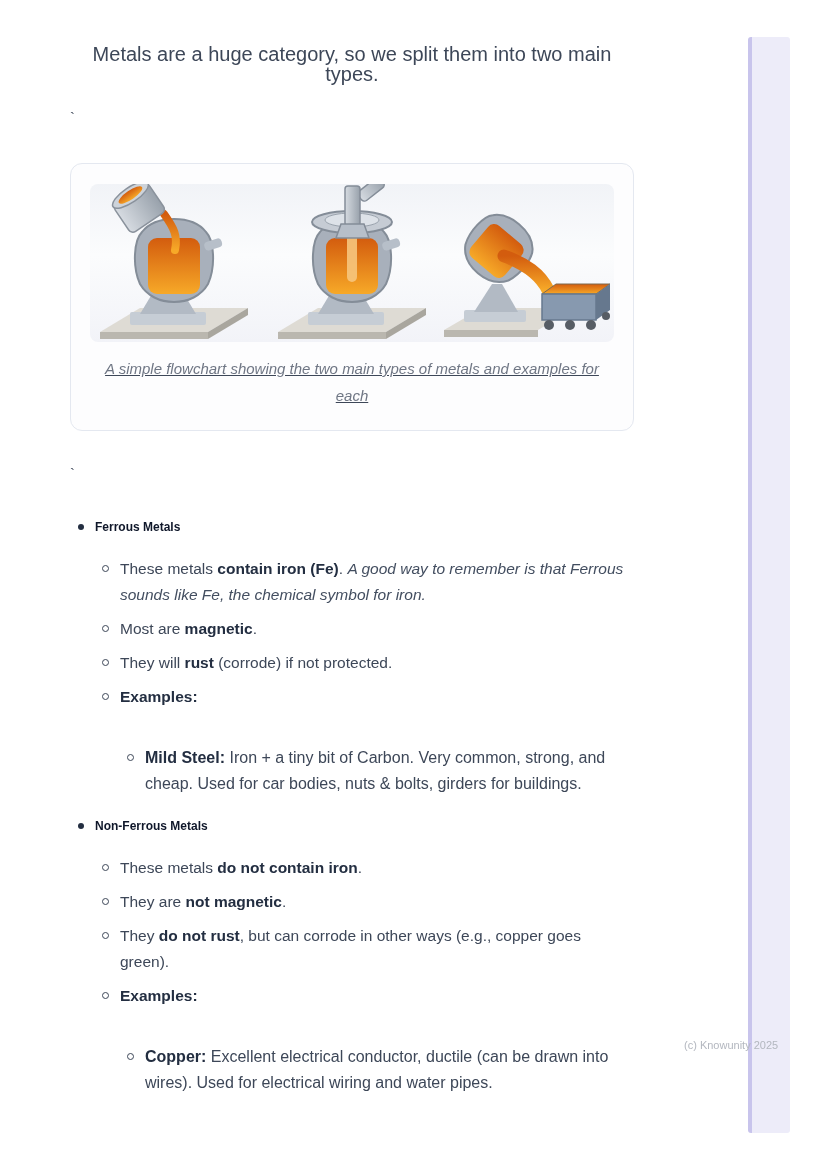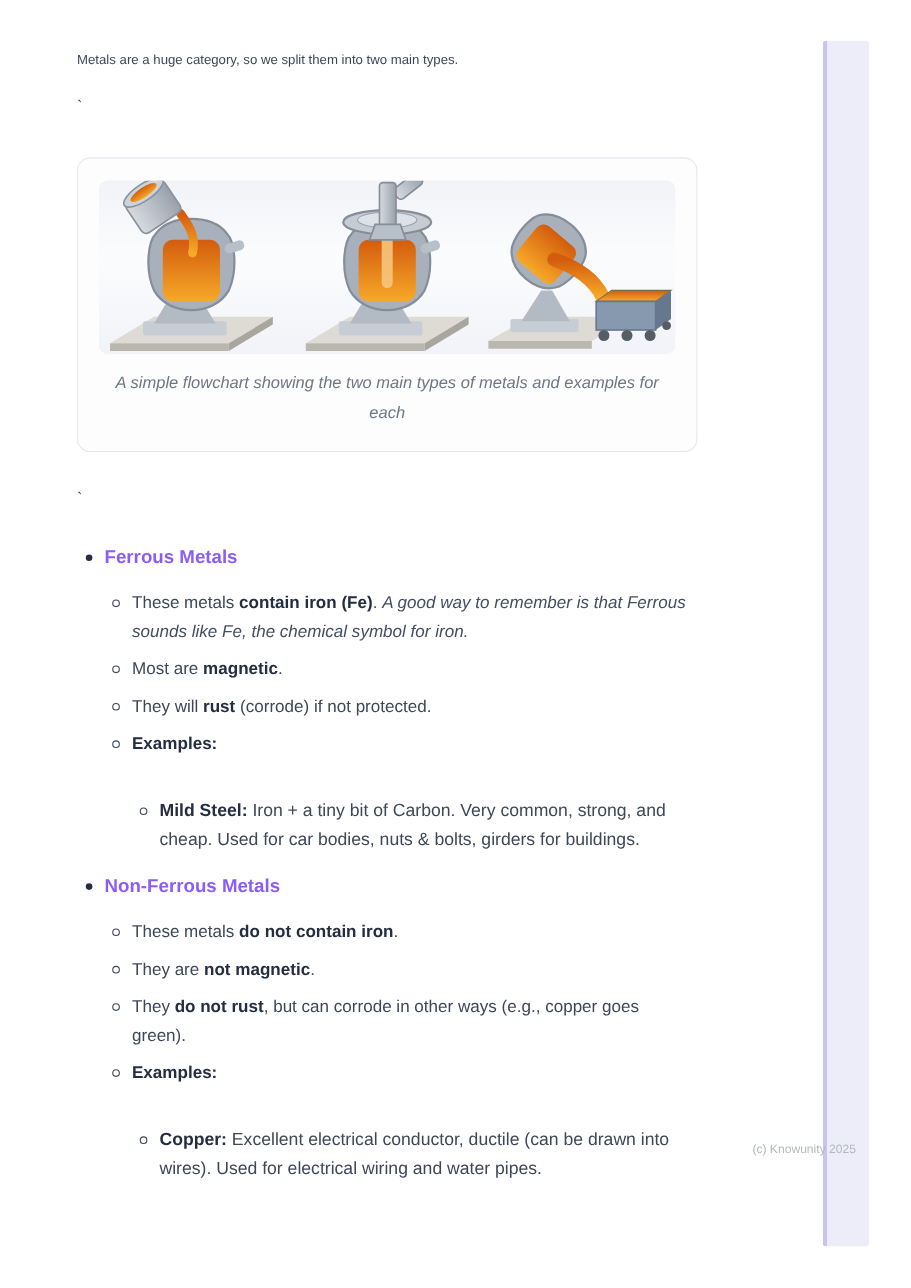--- a/index.html
+++ b/index.html
@@ -4,49 +4,50 @@
 <style>
   * { margin:0; padding:0; box-sizing:border-box; }
   html,body { background:#ffffff; }
   body {
     width:828px; height:1171px; position:relative; overflow:hidden;
     font-family:"Liberation Sans","DejaVu Sans",sans-serif;
     color:#3d4758;
   }
   .content { position:absolute; left:70px; top:44px; width:564px; }
 
-  .intro { font-size:12px; line-height:20px; color:#3d4758; }
+  .intro { font-size:20px; line-height:20px; color:#3d4758;text-align:center; }
   .tick { display:block; font-size:15px; line-height:20px; color:#3d4758; }
   .tick-1 { margin-top:24px; }
   .tick-2 { margin-top:33px; }
 
   
   .figure-card {
     margin-top:35px; width:564px; height:268px;
     border:1px solid #e4e8f0; border-radius:12px; background:#fdfdfe;
     padding:20px 19px 0 19px;
+    text-decoration:underline;
   }
   .figure-img {
     width:524px; height:158px; border-radius:8px; overflow:hidden;
     background:linear-gradient(180deg,#f1f3f7 0%,#fbfcfd 45%,#f2f3f8 100%);
   }
   .figure-caption {
     margin:13px auto 0 auto; max-width:506px;
     font-size:15px; line-height:27px; font-style:italic; color:#6f7684;
     text-align:center;
   }
 
   
   .outline { margin-top:30px; list-style:none; }
   .outline > li { position:relative; padding-left:25px; margin-bottom:16px; }
   .outline > li::before {
     content:""; position:absolute; left:8px; top:10px;
     width:6px; height:6px; border-radius:50%; background:#232e41;
   }
-  .l1-title { font-size:17px; font-weight:700; line-height:26px; color:#8b5cf6; }
+  .l1-title { font-size:12px; font-weight:700; line-height:26px; color:#0f172a; }
 
   .sub { list-style:none; margin:16px 0 0 0; }
   .sub > li { position:relative; padding-left:25px; margin-bottom:8px;
     font-size:15.5px; line-height:26px; color:#3d4758; }
   .sub > li::before {
     content:""; position:absolute; left:7px; top:9px;
     width:5px; height:5px; border-radius:50%;
     border:1.6px solid #3d4758; background:transparent;
   }
   .sub2 { list-style:none; margin:2px 0 0 0; }

